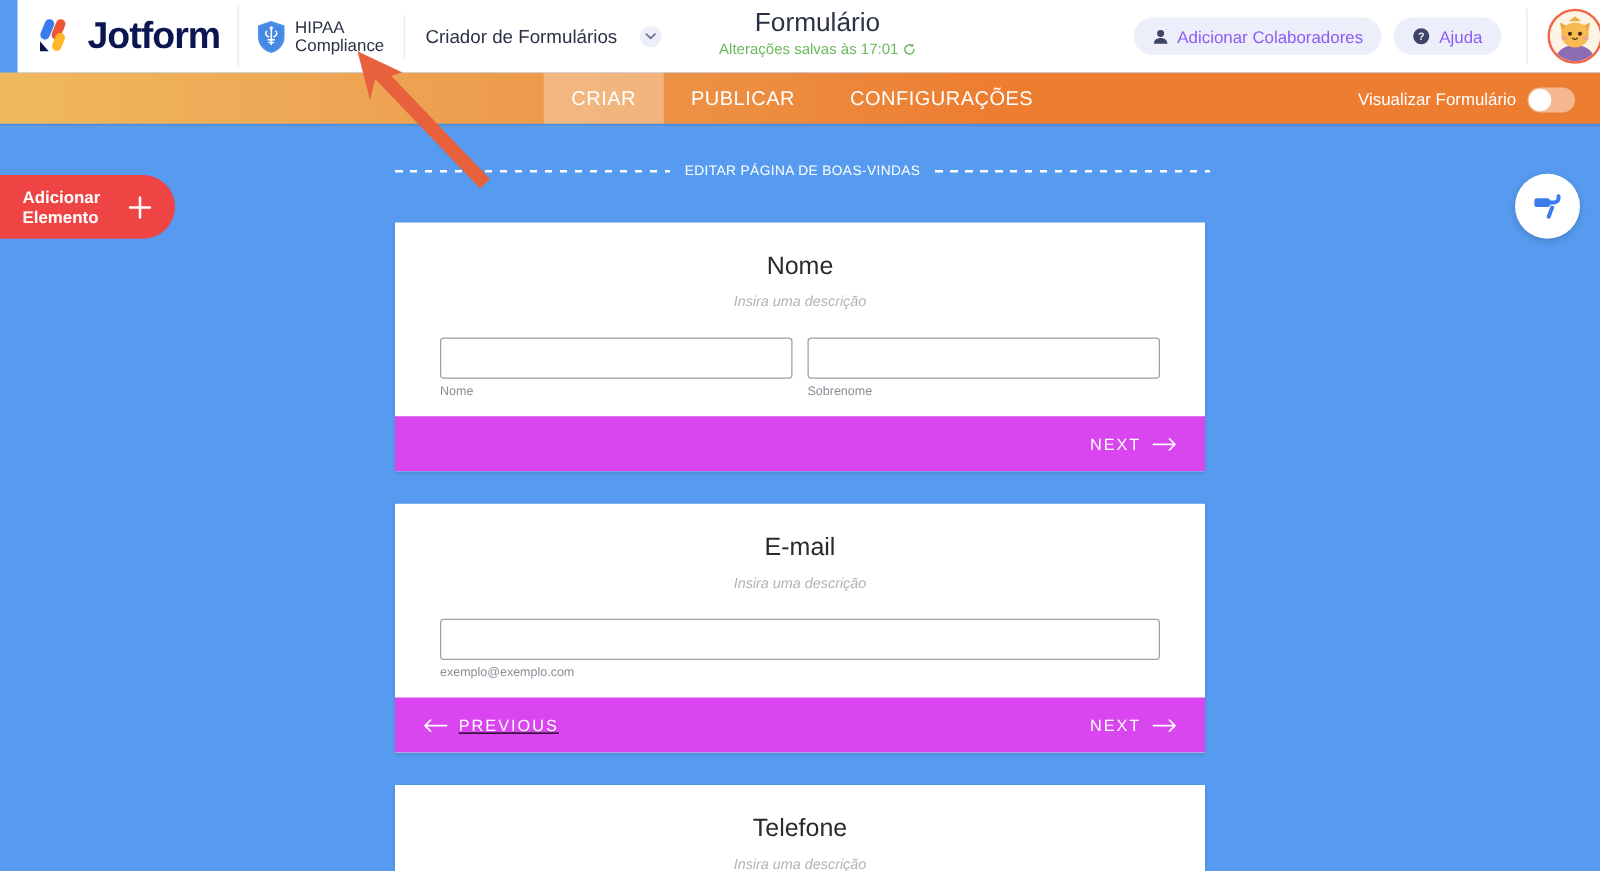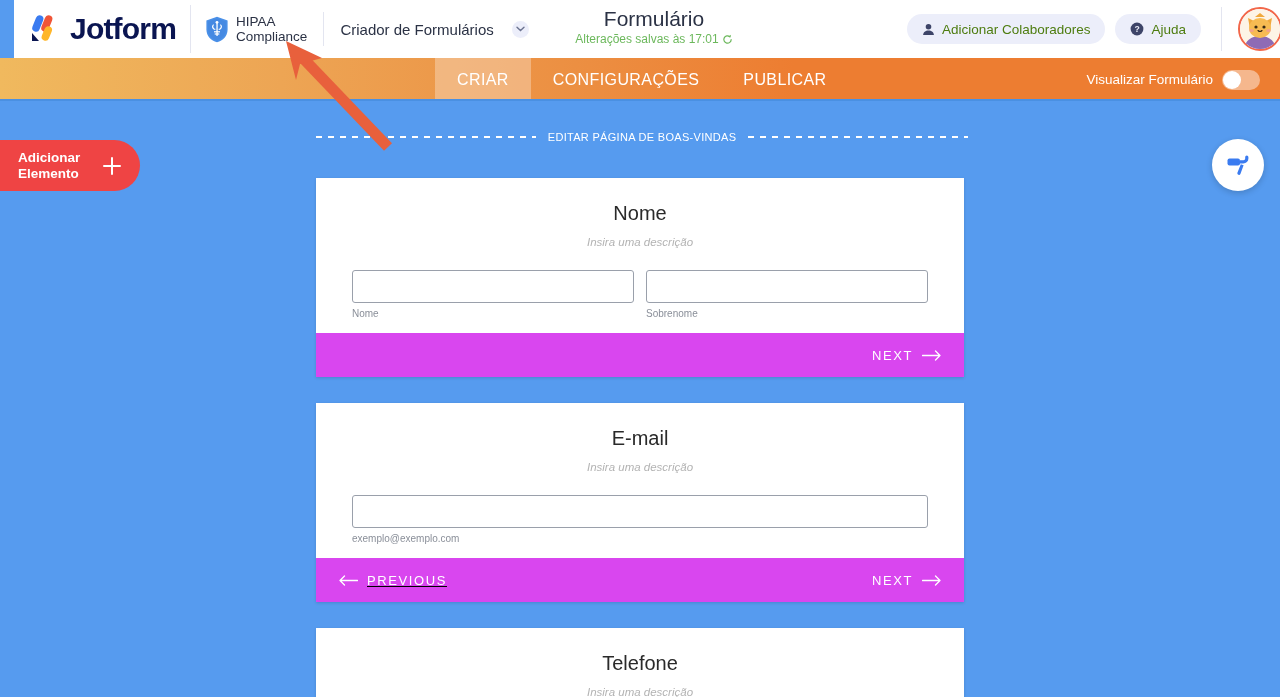--- a/index.html
+++ b/index.html
@@ -64,21 +64,21 @@
   }
   .undo-ico { display:block; }
 
   .hdr-right {
     margin-left: auto; display: flex; align-items: center;
     padding-right: 12px; gap: 10px;
   }
   .pill {
     display: inline-flex; align-items: center; gap: 7px;
     height: 30px; padding: 0 15px; border-radius: 16px;
-    background: #eceefa; color: #4d7c0f; font-size: 13.5px;
+    background: #eceefa; color: #8b5cf6; font-size: 13.5px;
     cursor: pointer; white-space: nowrap; text-align: right;
   }
   .pill svg { display:block; }
   .hdr-divider3 { width: 1px; height: 44px; background: #e3e5f0; margin: 0 6px 0 10px; }
   .avatar {
     width: 44px; height: 44px; border-radius: 50%;
     border: 2px solid #f2674a; background: #fff;
     display: flex; align-items: center; justify-content: center;
     overflow: hidden; cursor: pointer;
   }
@@ -301,22 +301,22 @@
           <ellipse cx="28.5" cy="21.5" rx="2.3" ry="1.5" fill="#f39a9a" opacity="0.75"></ellipse>
           <path d="M18 21.5 q2 2 4 0" stroke="#3a2a14" stroke-width="1.1" fill="none" stroke-linecap="round"></path>
         </svg>
       </div>
     </div>
   </div>
 
   <div class="navbar">
     <div class="nav-spacer"></div>
     <div class="nav-tab active">CRIAR</div>
+    <div class="nav-tab">PUBLICAR</div>
     <div class="nav-tab">CONFIGURAÇÕES</div>
-    <div class="nav-tab">PUBLICAR</div>
     <div class="nav-right">
       <span class="nav-right-label">Visualizar Formulário</span>
       <div class="toggle">
         <div class="knob"></div>
       </div>
     </div>
   </div>
   <div class="nav-underline"></div>
 
   <div class="canvas"></div>

